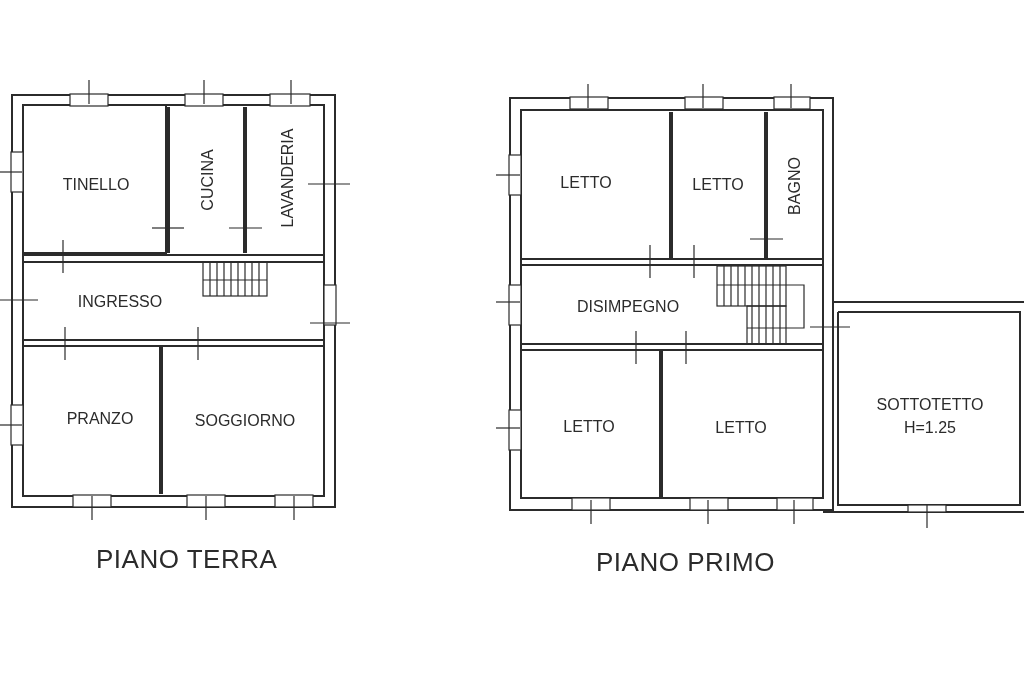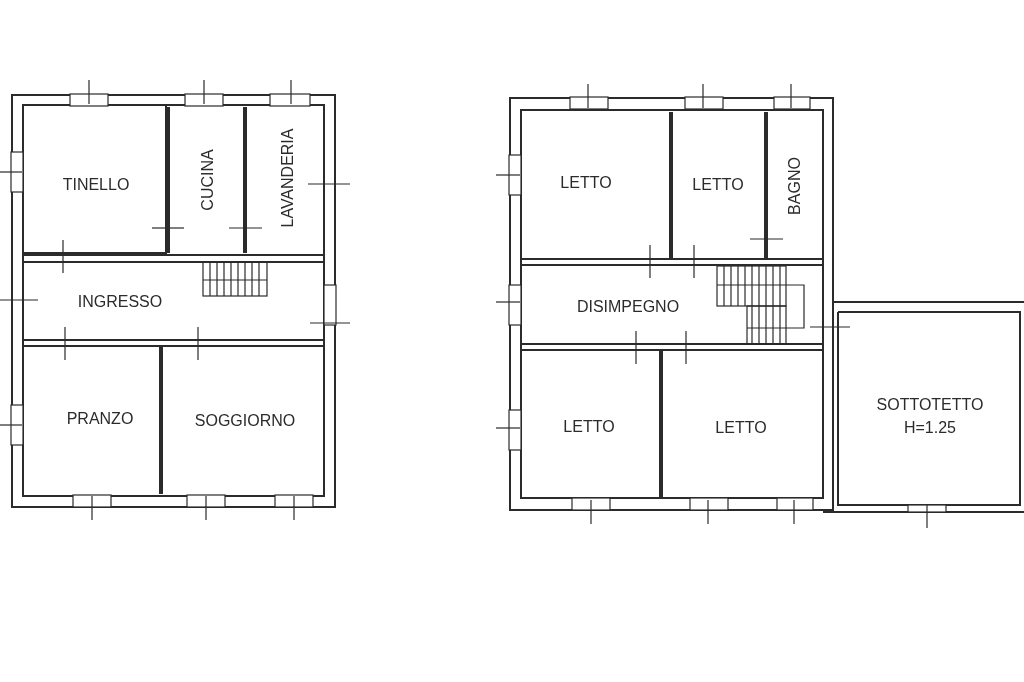--- a/index.html
+++ b/index.html
@@ -150,15 +150,17 @@
     <text class="room-label" x="0" y="0" text-anchor="middle" transform="translate(800,186) rotate(-90)">BAGNO</text>
     <text class="room-label" x="628" y="312" text-anchor="middle">DISIMPEGNO</text>
     <text class="room-label" x="589" y="432" text-anchor="middle">LETTO</text>
     <text class="room-label" x="741" y="433" text-anchor="middle">LETTO</text>
     <text class="room-label" x="930" y="410" text-anchor="middle">SOTTOTETTO</text>
     <text class="room-label" x="930" y="433" text-anchor="middle">H=1.25</text>
   </g>
 </svg>
 
 <div class="title" style="left:96px; top:544px;">
+  <div>PIANO TERRA</div>
 </div>
 <div class="title" style="left:596px; top:547px;">
+  <div>PIANO PRIMO</div>
 </div>
 
 </body></html>

